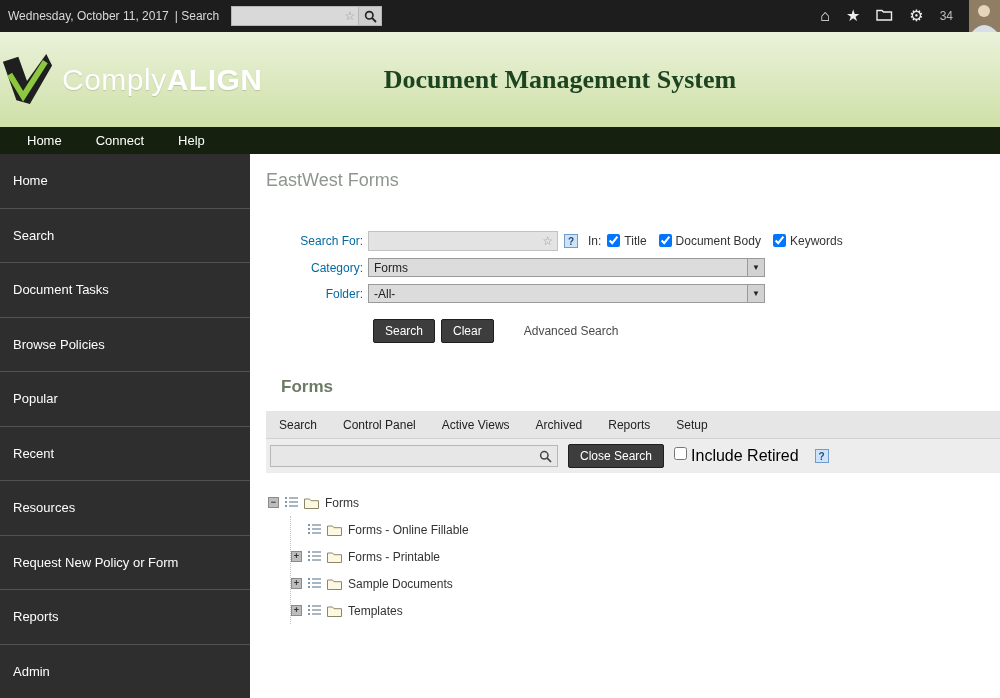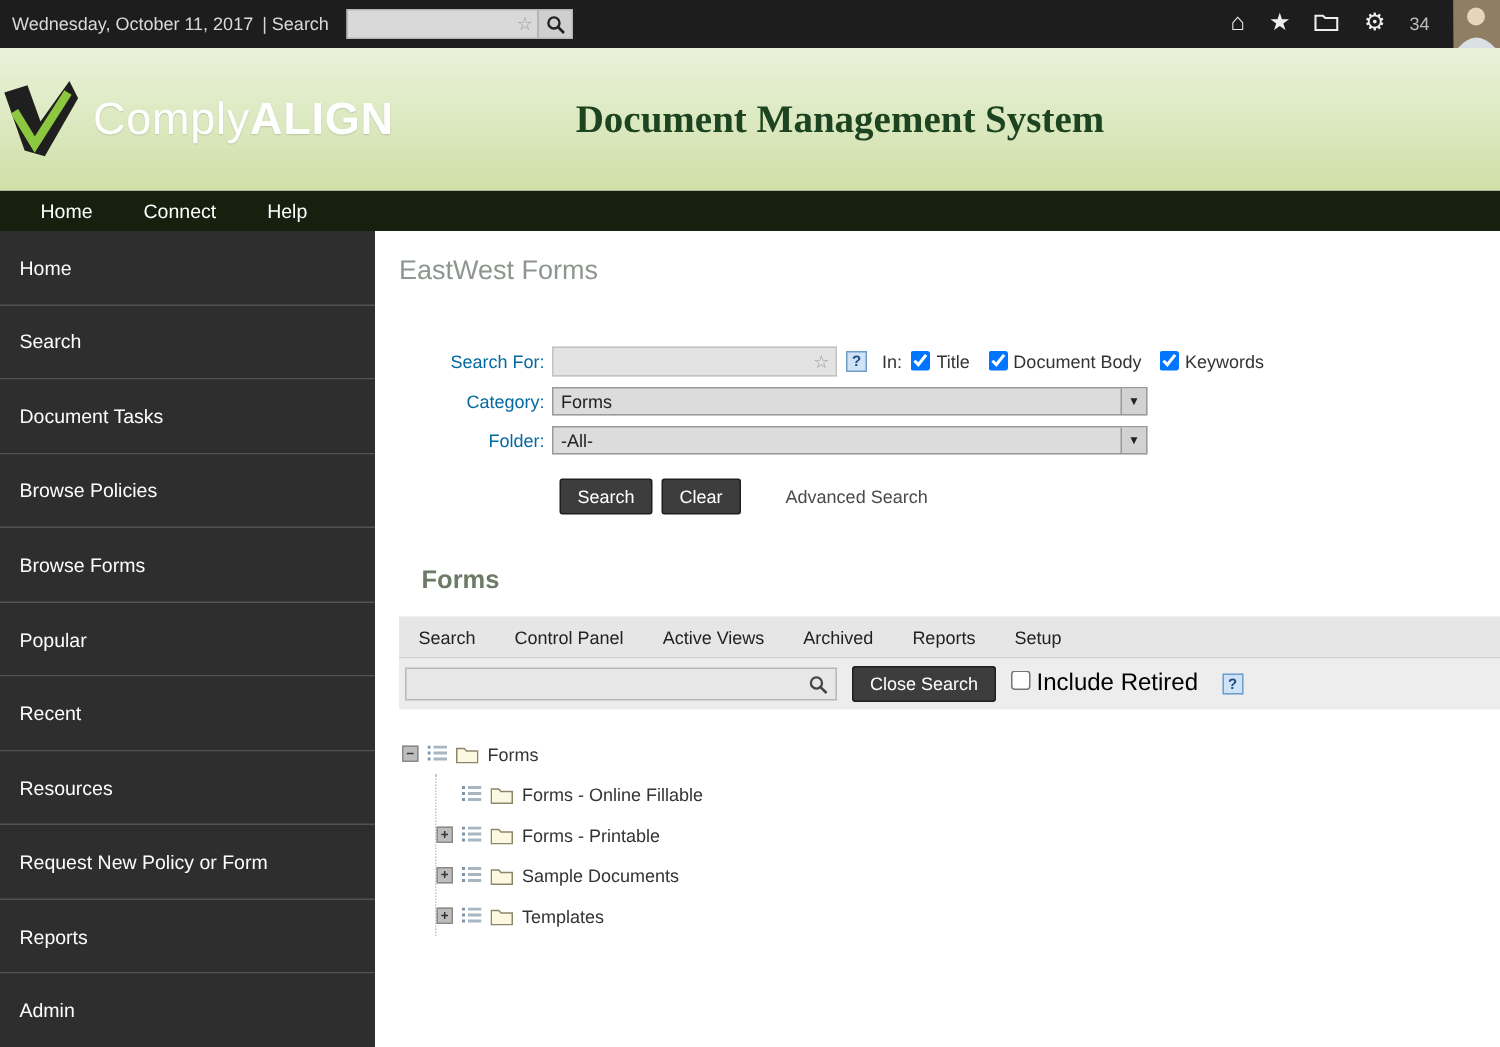--- a/index.html
+++ b/index.html
@@ -119,21 +119,20 @@
   <span class="nav-item">Connect</span>
   <span class="nav-item">Help</span>
 </div>
 
 <div class="layout">
   <aside class="sidebar">
     <div class="side-item">Home</div>
     <div class="side-item">Search</div>
     <div class="side-item">Document Tasks</div>
     <div class="side-item">Browse Policies</div>
-    <div class="side-item">Browse Forms</div>
     <div class="side-item">Popular</div>
     <div class="side-item">Recent</div>
     <div class="side-item">Resources</div>
     <div class="side-item">Request New Policy or Form</div>
     <div class="side-item">Reports</div>
     <div class="side-item">Admin</div>
   </aside>
 
   <main class="main">
     <div class="page-title">EastWest Forms</div>

